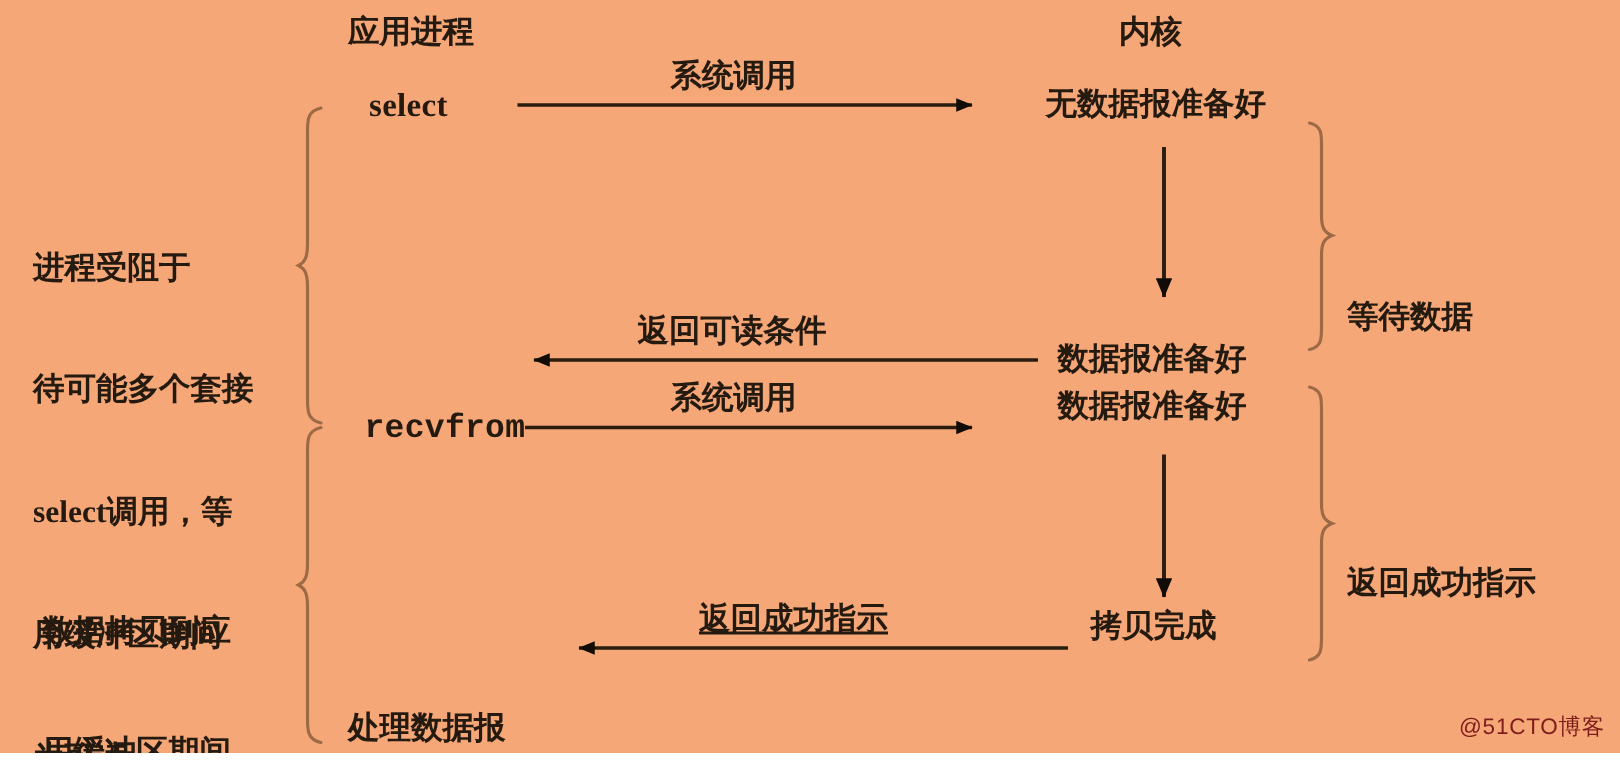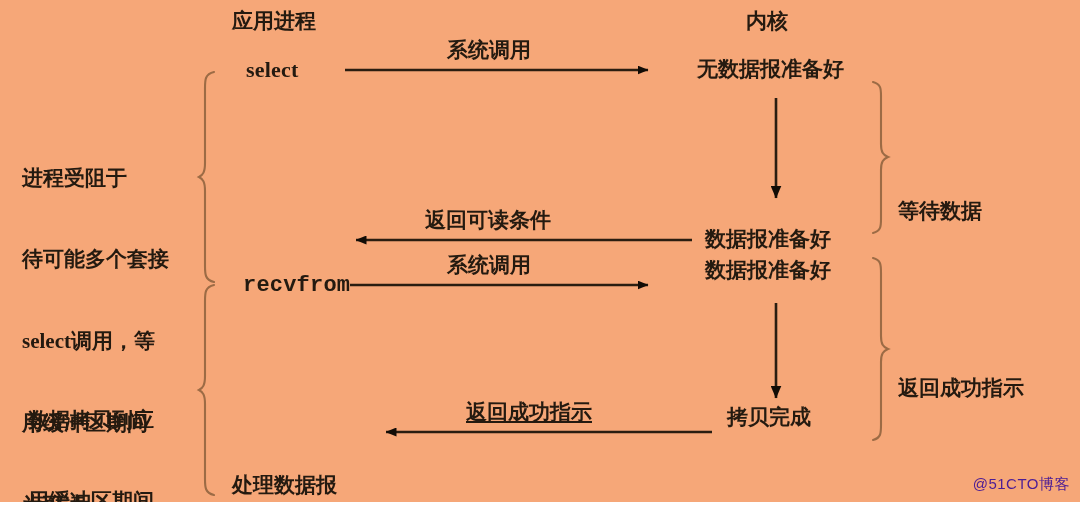--- a/index.html
+++ b/index.html
@@ -43,21 +43,21 @@
     top: 0;
     width: 1080px;
     height: 515px;
     pointer-events: none;
   }
   .watermark {
     position: absolute;
     right: 10px;
     bottom: 8px;
     font-size: 15px;
-    color: #4c1d95;
+    color: #7f1d1d;
     font-family: "Liberation Sans", sans-serif;
     letter-spacing: 0.5px;
   }
 </style>
 </head>
 <body>
 
 <div id="diagram">
 
   <svg class="layer" viewBox="0 0 1080 515">

